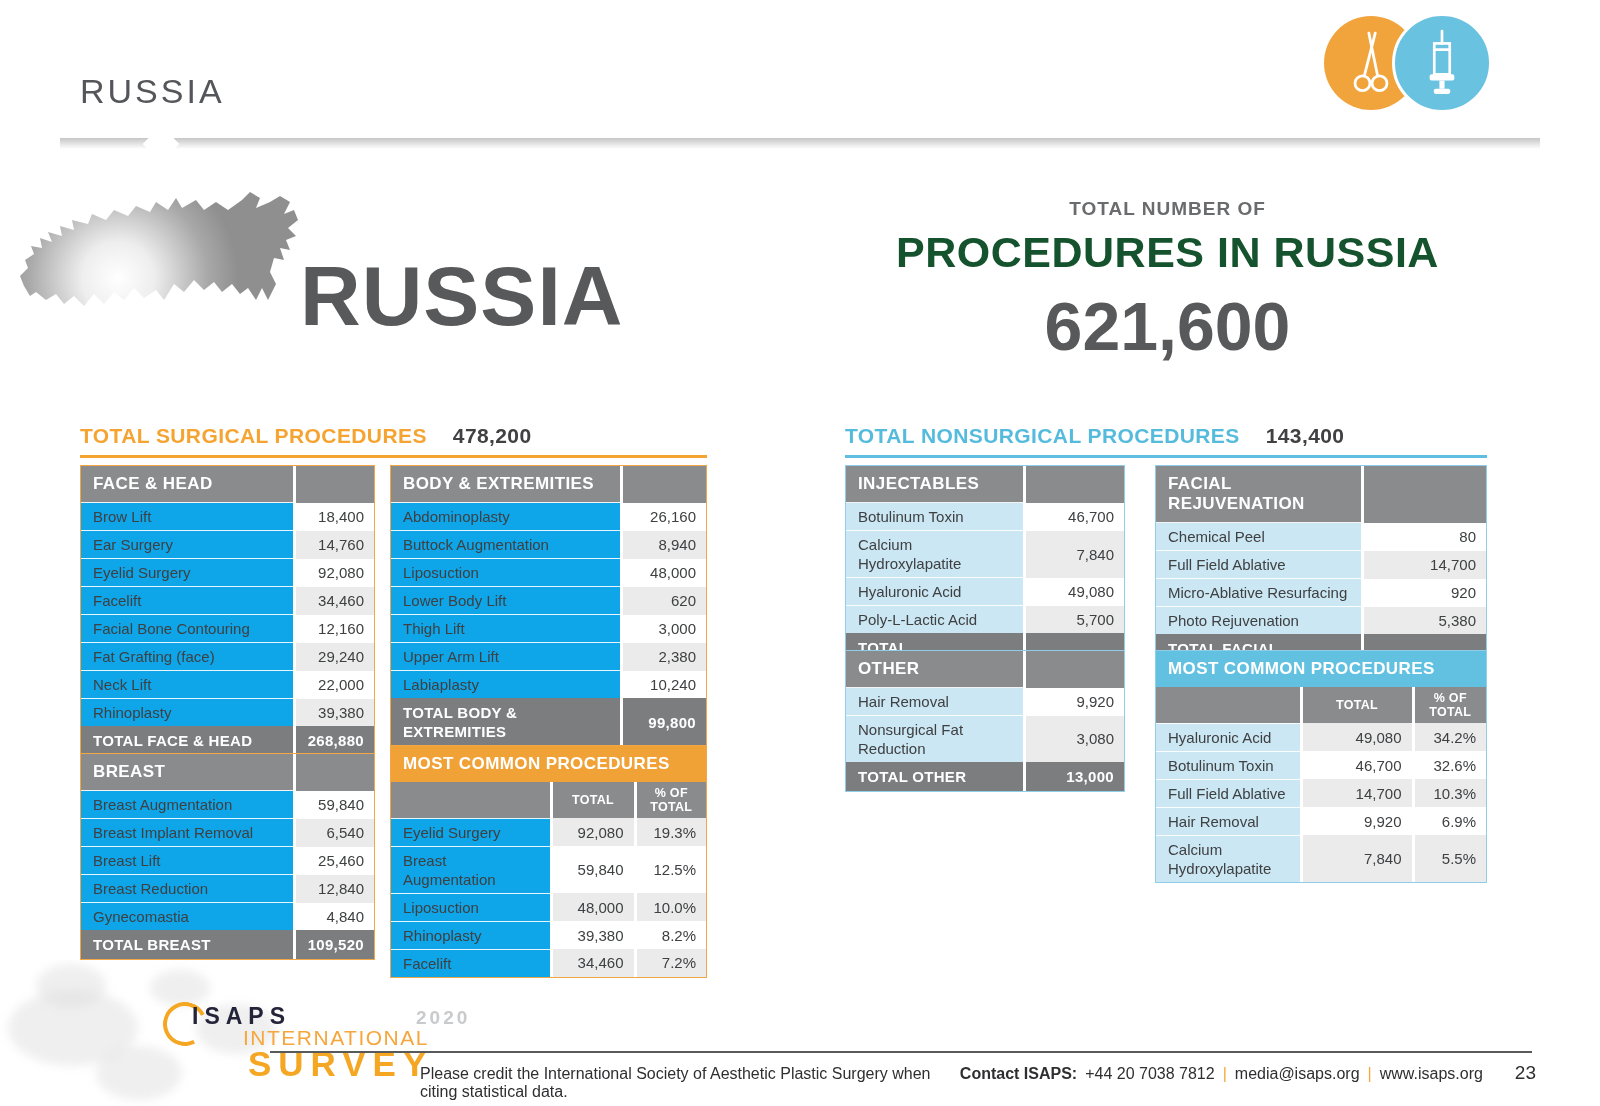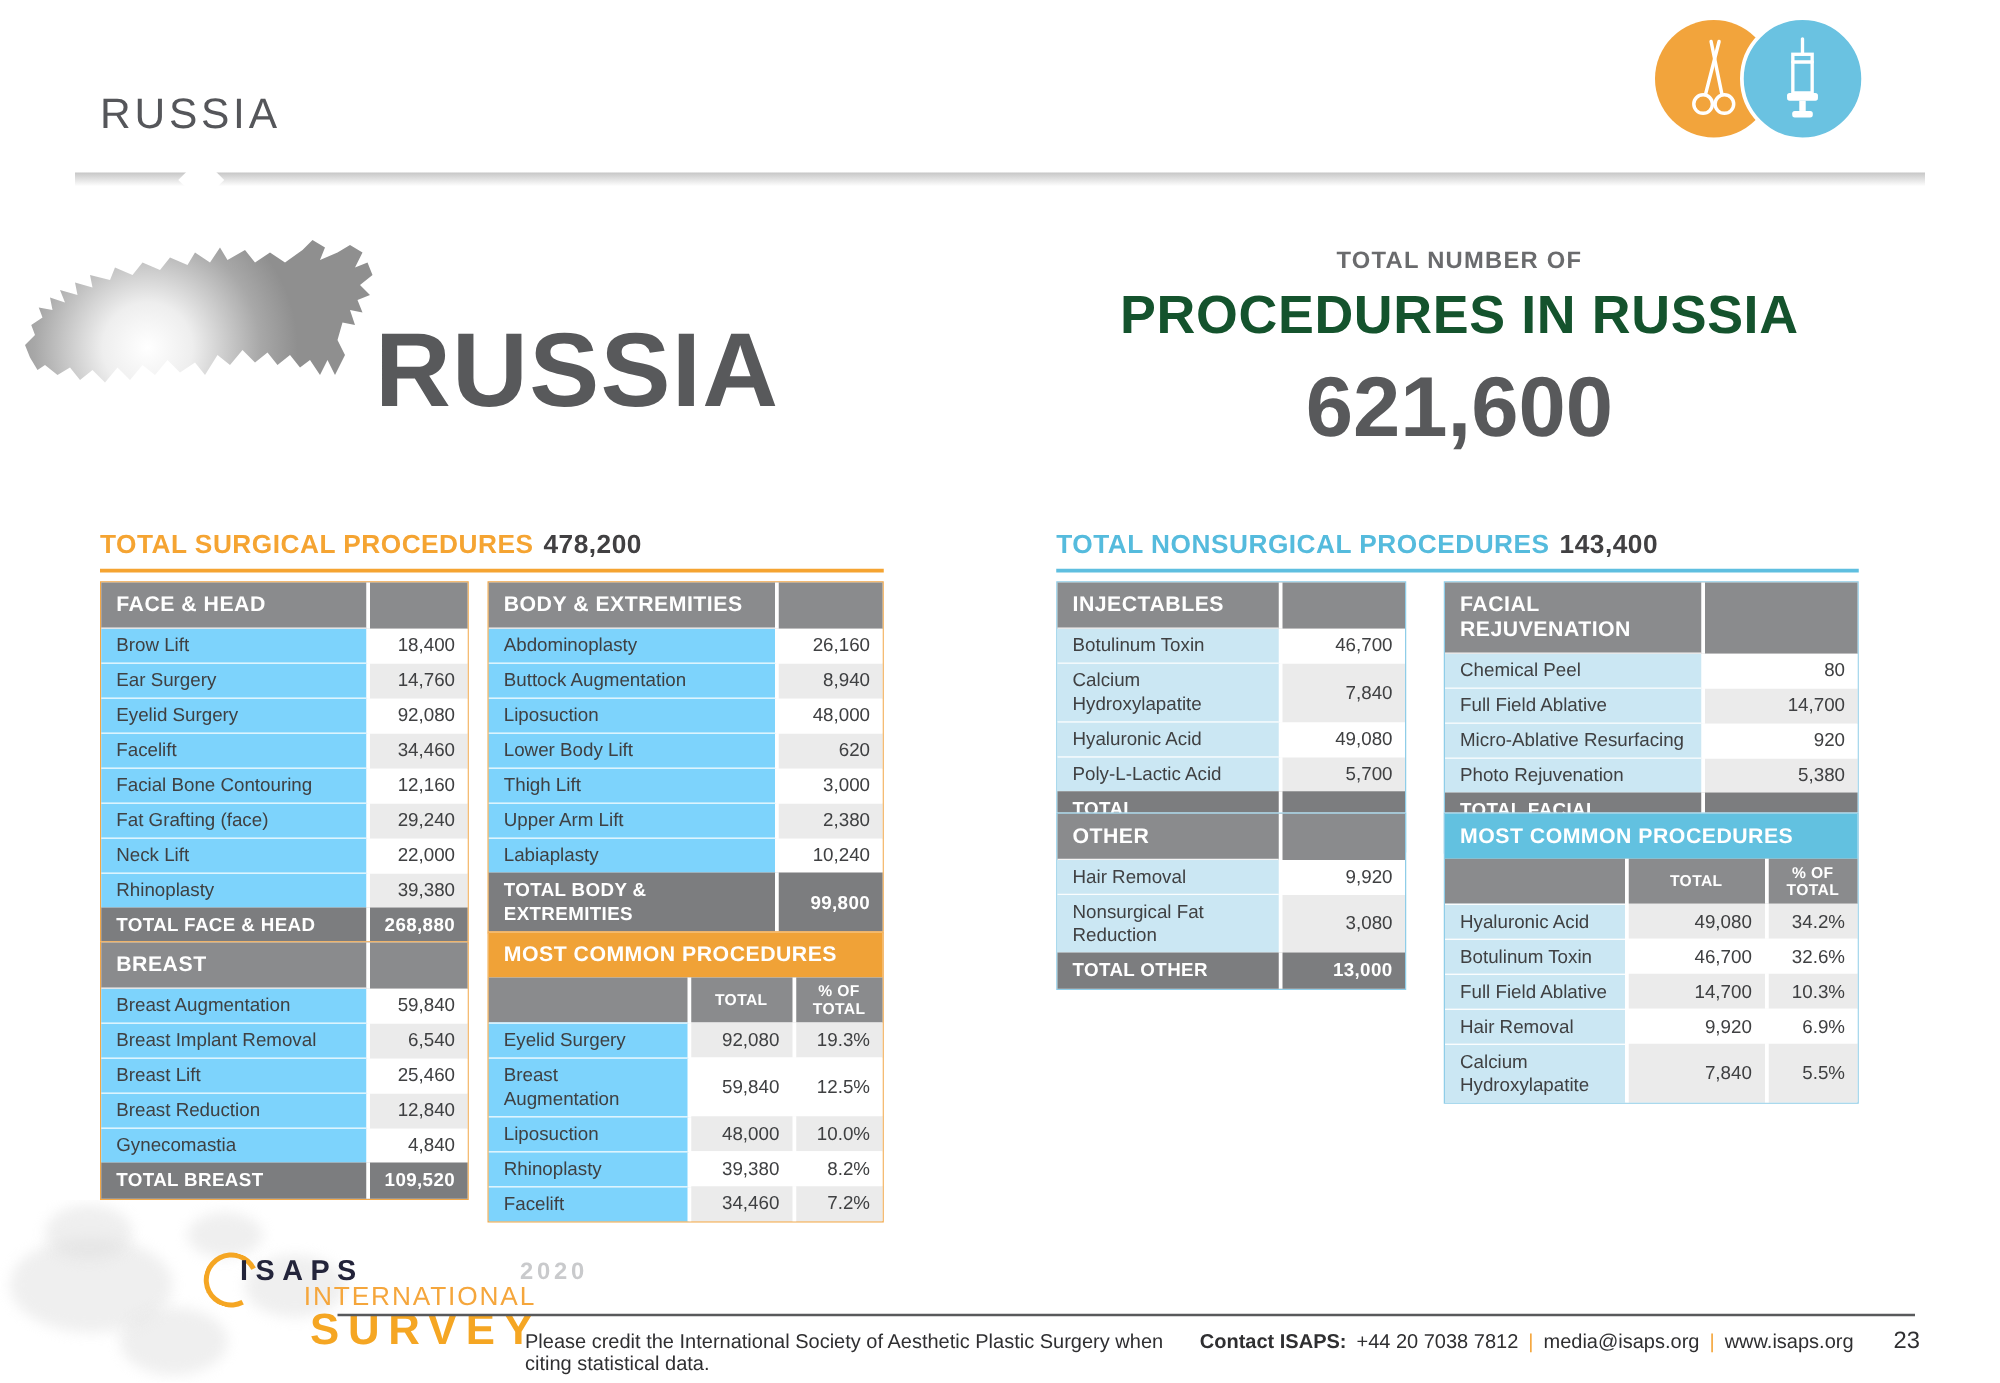--- a/index.html
+++ b/index.html
@@ -23,21 +23,21 @@
   
   .map-wrap{position:absolute;left:18px;top:188px;width:290px;height:164px;}
   .country-title{position:absolute;left:300px;top:248px;font-size:84px;font-weight:700;
           letter-spacing:1px;color:#58595b;}
   .total-block{position:absolute;left:845px;top:198px;width:645px;text-align:center;}
   .total-l1{font-size:19px;font-weight:700;letter-spacing:1px;color:#6a6b6d;}
   .total-l2{font-size:43px;font-weight:700;letter-spacing:.5px;color:#14532d;margin-top:8px;}
   .total-val{font-size:68px;font-weight:700;color:#58595b;margin-top:10px;}
 
   
-  .sec-head{position:absolute;display:flex;align-items:flex-end;gap:8px;
+  .sec-head{position:absolute;display:flex;align-items:flex-end;gap:26px;
             padding-bottom:7px;font-weight:700;font-size:21px;letter-spacing:.4px;}
   .sec-head.orange{left:80px;top:424px;width:627px;border-bottom:3px solid #F5A432;}
   .sec-head.blue{left:845px;top:424px;width:642px;border-bottom:3px solid #5FBFE0;}
   .sec-head.orange .sec-label{color:#F5A432;}
   .sec-head.blue .sec-label{color:#55BBDD;}
   .sec-value{color:#414042;}
 
   
   .tbl-wrap{position:absolute;box-sizing:border-box;background:#fff;}
   .tbl-wrap.orange{border:1px solid #F2A747;}
@@ -45,21 +45,21 @@
   table{width:100%;border-collapse:collapse;table-layout:fixed;font-size:15px;color:#3f4042;}
   th.h{background:#8A8B8D;color:#fff;font-size:17px;font-weight:700;text-align:left;
        padding:8px 12px;letter-spacing:.4px;}
   th.h.accent-orange{background:#F0A237;}
   th.h.accent-blue{background:#62C1E0;}
   th.hv{background:#8A8B8D;border-left:3px solid #fff;}
   th.sub{background:#8A8B8D;color:#fff;font-size:12.5px;font-weight:700;text-align:center;
        padding:4px 4px;line-height:14px;letter-spacing:.3px;}
   th.sub.divl{border-left:3px solid #fff;}
   td.lbl{padding:4px 12px;line-height:19px;border-top:1px solid rgba(255,255,255,.9);}
-  .peach td.lbl{background:#7dd3fc;}
+  .peach td.lbl{background:#0ea5e9;}
   .sky td.lbl{background:#CBE7F3;}
   td.val{text-align:right;padding:4px 10px;line-height:19px;border-left:3px solid #fff;}
   .s1 tbody tr:nth-child(odd) td.val{background:#fff;}
   .s1 tbody tr:nth-child(even) td.val{background:#EBEBEB;}
   .s2 tbody tr:nth-child(odd) td.val{background:#EBEBEB;}
   .s2 tbody tr:nth-child(even) td.val{background:#fff;}
   tfoot td{background:#7C7D7F;color:#fff;font-weight:700;padding:5px 12px;
        line-height:19px;letter-spacing:.3px;}
   tfoot td.val{background:#7C7D7F;border-left:3px solid #fff;text-align:right;}
 

